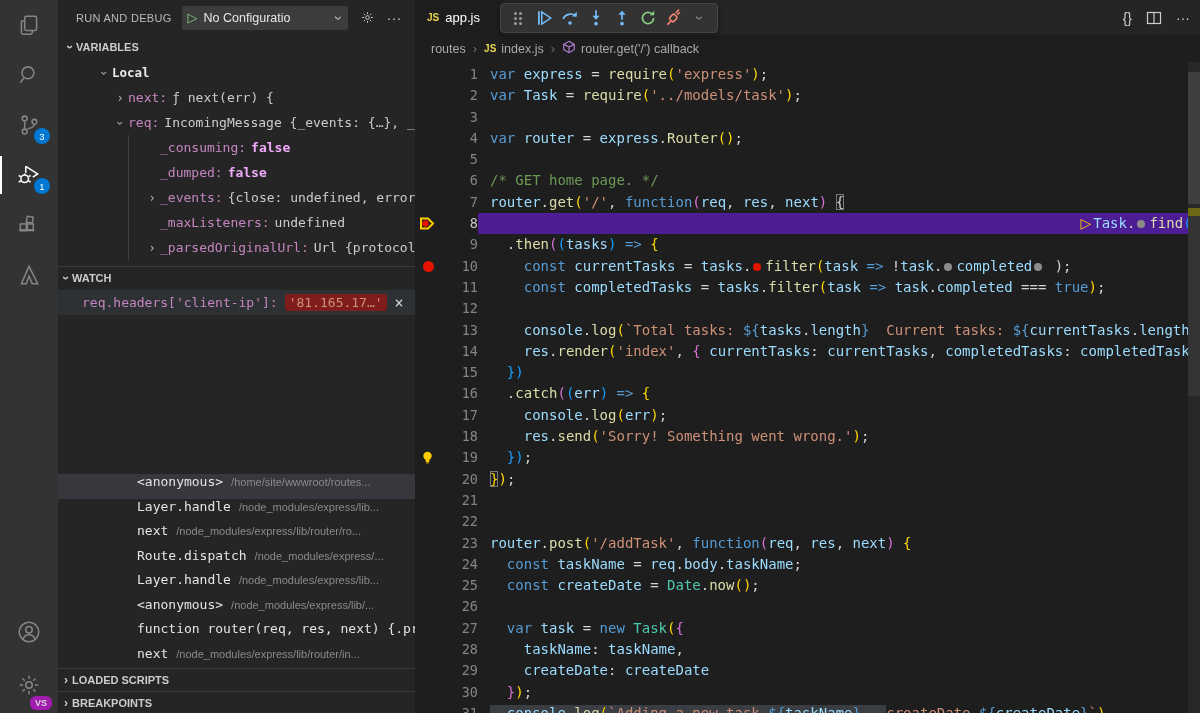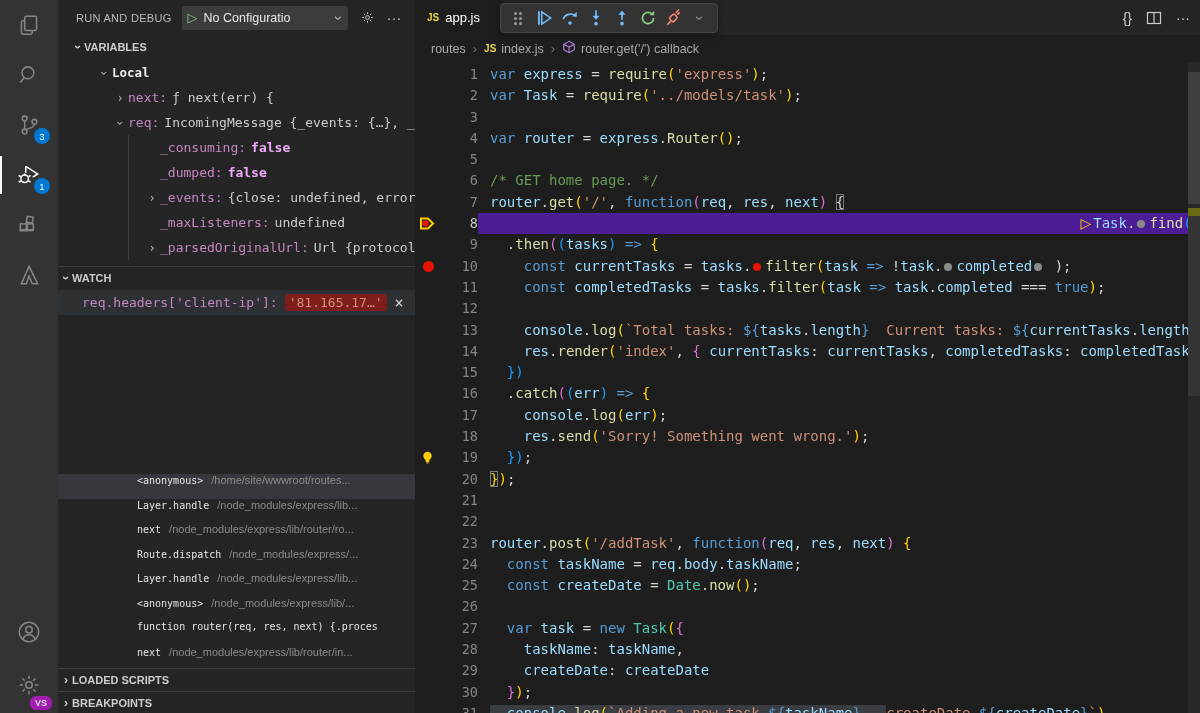--- a/index.html
+++ b/index.html
@@ -22,21 +22,21 @@
   #pane-header { position:absolute; top:0; left:0; right:0; height:35px; display:flex; align-items:center; padding-left:18px; }
   #pane-title { font-size:11px; color:#bbbbbb; letter-spacing:.3px; white-space:nowrap; }
   #config-picker { margin-left:10px; height:24px; width:166px; background:#3c3c3c; border-radius:2px; display:flex; align-items:center; padding:0 6px; overflow:hidden; }
   .play-glyph { color:#89d185; font-size:13px; margin-right:6px; }
   #config-label { font-size:12.5px; color:#e7e7e7; white-space:nowrap; overflow:hidden; flex:1; }
   .chev { display:inline-block; color:#c5c5c5; font-size:14px; line-height:1; }
   .chev.down { transform:rotate(90deg); }
   .hdr-action { color:#c5c5c5; margin-left:12px; font-size:15px; }
   .section-hdr { display:flex; align-items:center; height:22px; font-size:11px; font-weight:bold; color:#cccccc; padding-left:4px; border-top:1px solid #3c3c3c; }
   .section-hdr .chev { margin:0 4px 0 2px; font-size:12px; color:#cccccc; }
-  #sec-variables { position:absolute; top:36px; left:12px; right:0; border-top:none;align-items:center; }
+  #sec-variables { position:absolute; top:36px; left:4px; right:0; border-top:none;align-items:center; }
   #variables-list { position:absolute; top:60px; left:0; right:0; }
   .var-row { height:25px; display:flex; align-items:center; font-size:13px; white-space:nowrap; overflow:hidden; position:relative; }
   .var-row .chev { width:16px; text-align:center; font-size:12px; color:#b8b8b8; flex:none; }
   .var-row.lvl1 { padding-left:6px; }
   .var-row.lvl2 { padding-left:22px; }
   .var-row.lvl3 { padding-left:54px; }
   .var-row.lvl3::before { content:""; position:absolute; left:38px; top:0; bottom:0; width:1px; background:#404040; }
   .scope-name { font-weight:bold; color:#e8e8e8; font-size:12.5px; }
   .var-name { color:#c586c0; }
   .var-val { color:#cccccc; margin-left:5px; }
@@ -47,21 +47,21 @@
   .watch-chip { margin-left:7px; background:#7f1d1d; border-radius:3px; padding:1px 4px; color:#ce9178; }
   .watch-close { margin-left:8px; color:#d0d0d0; font-size:15px; }
   #sec-callstack { position:absolute; top:428px; left:0; right:0; }
   .thread-row { height:24px; display:flex; align-items:center; padding-left:10px; font-size:12.5px; color:#e0e0e0; white-space:nowrap; }
   .thread-row .chev { margin-right:4px; font-size:12px; }
   .bug-icon svg { width:15px; height:15px; stroke:#c5c5c5; fill:none; stroke-width:1.2; margin:0 5px 0 1px; vertical-align:-3px; }
   .paused-badge { position:absolute; right:12px; background:#55555c; color:#ffffff; font-size:9px; letter-spacing:.3px; padding:3px 5px; border-radius:2px; font-weight:bold; }
   #frames { position:absolute; top:474px; left:0; right:0; }
   .frame-row { height:24.5px; display:flex; align-items:baseline; padding-left:47px; white-space:nowrap; overflow:hidden; }
   .frame-row.selected { background:#37373d; }
-  .frame-name { font-size:10px; color:#e4e4e4; }
+  .frame-name { font-size:13px; color:#e4e4e4; }
   .frame-path { font-size:11px; color:#8a8a8a; margin-left:8px; }
   #sec-loaded { position:absolute; top:668px; left:0; right:0; height:22px; }
   #sec-breakpoints { position:absolute; top:691px; left:0; right:0; height:22px; }
 
   
   #editor { position:absolute; left:415px; top:0; width:785px; height:713px; background:#1e1e1e; }
   #tabbar { position:absolute; top:0; left:0; right:0; height:35px; background:#252526; display:flex; }
   #tab-active { height:35px; background:#1e1e1e; display:flex; align-items:center; padding:0 24px 0 12px; }
   .js-badge { color:#e8d44d; font-weight:bold; font-size:10px; margin-right:6px; background:transparent; }
   #tab-label { color:#ffffff; font-size:13px; }

